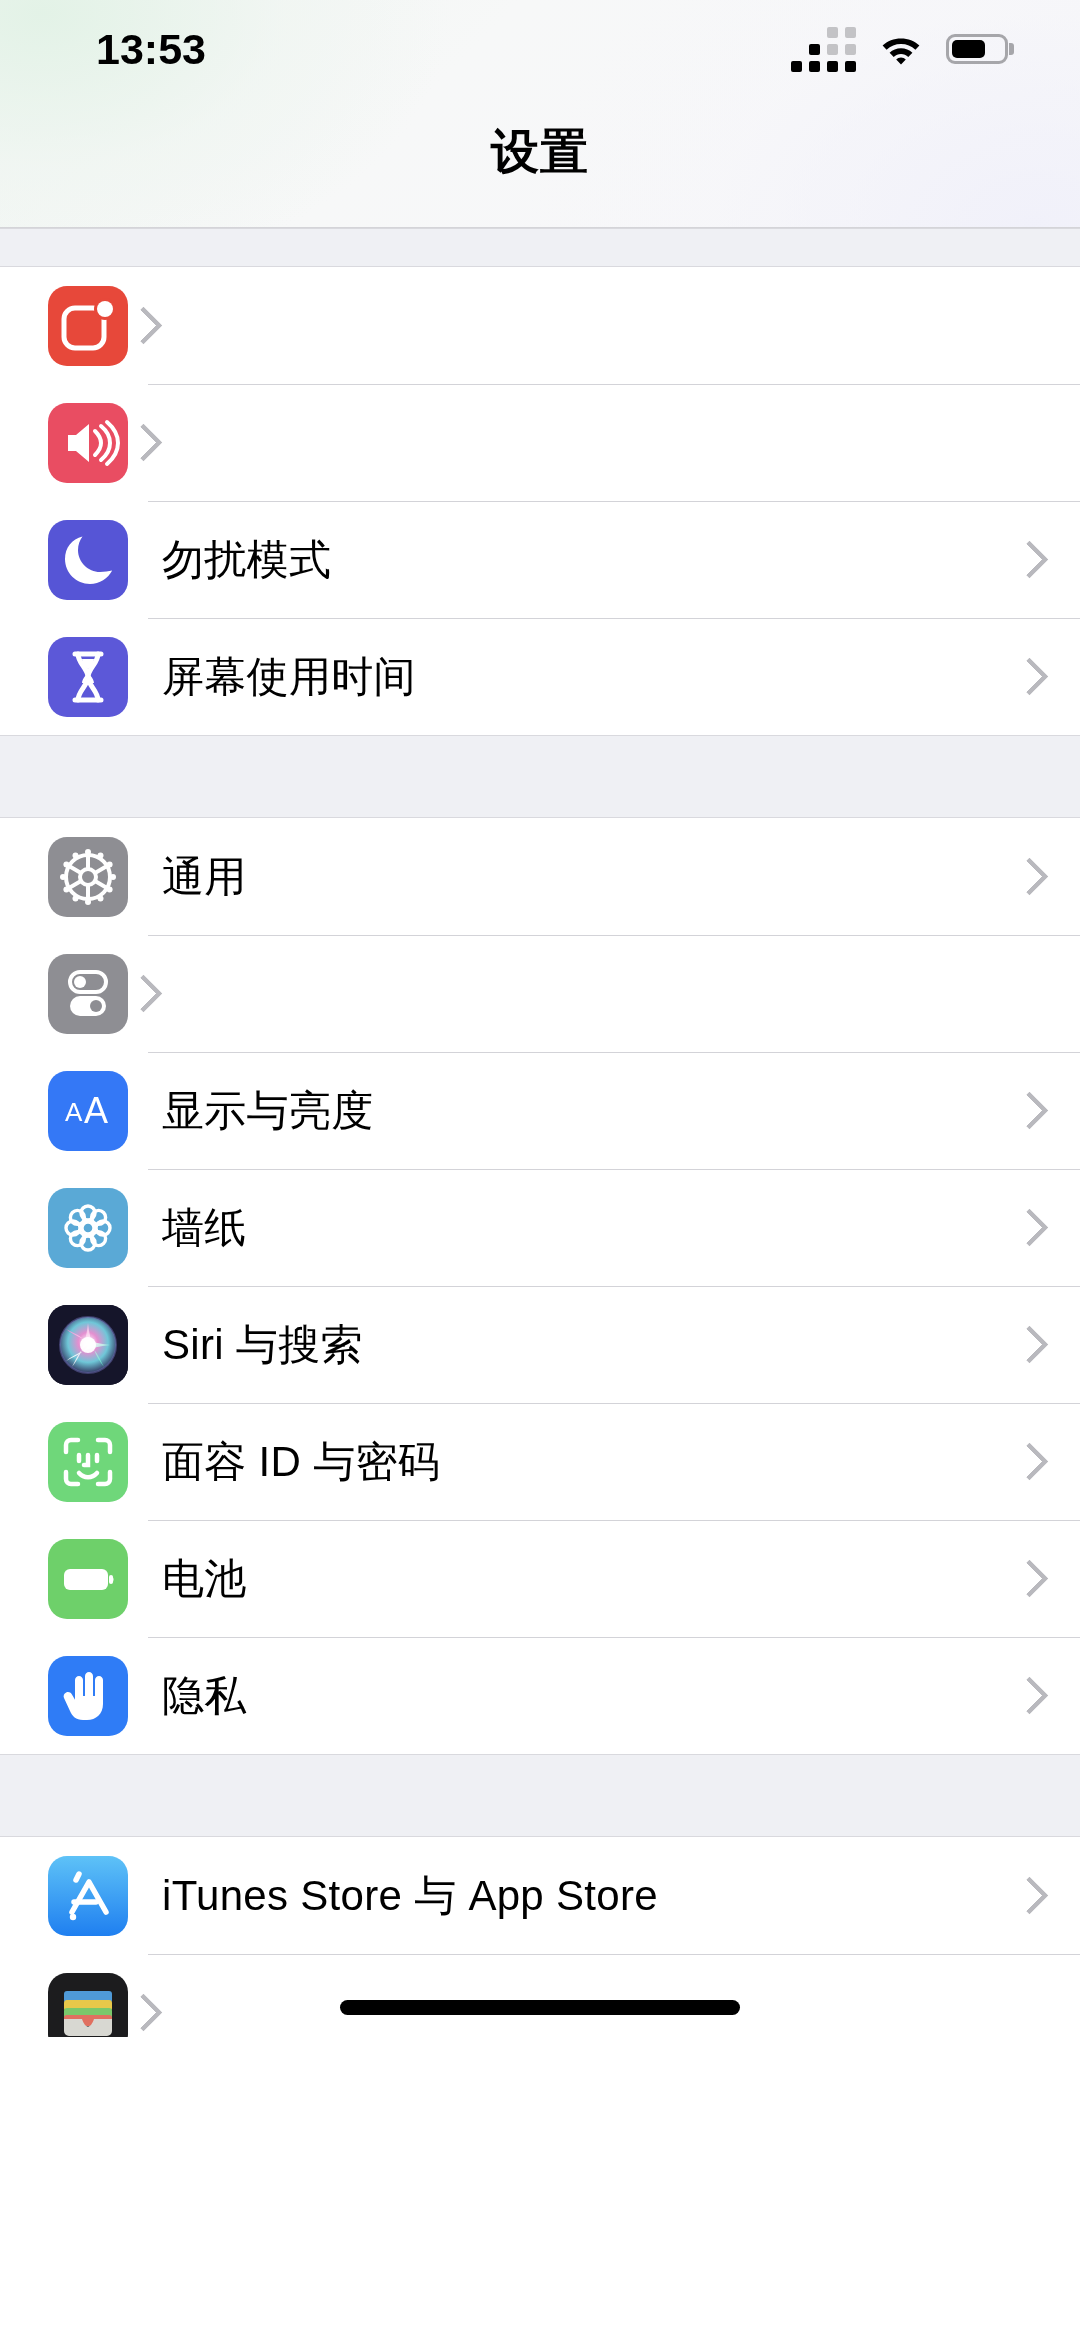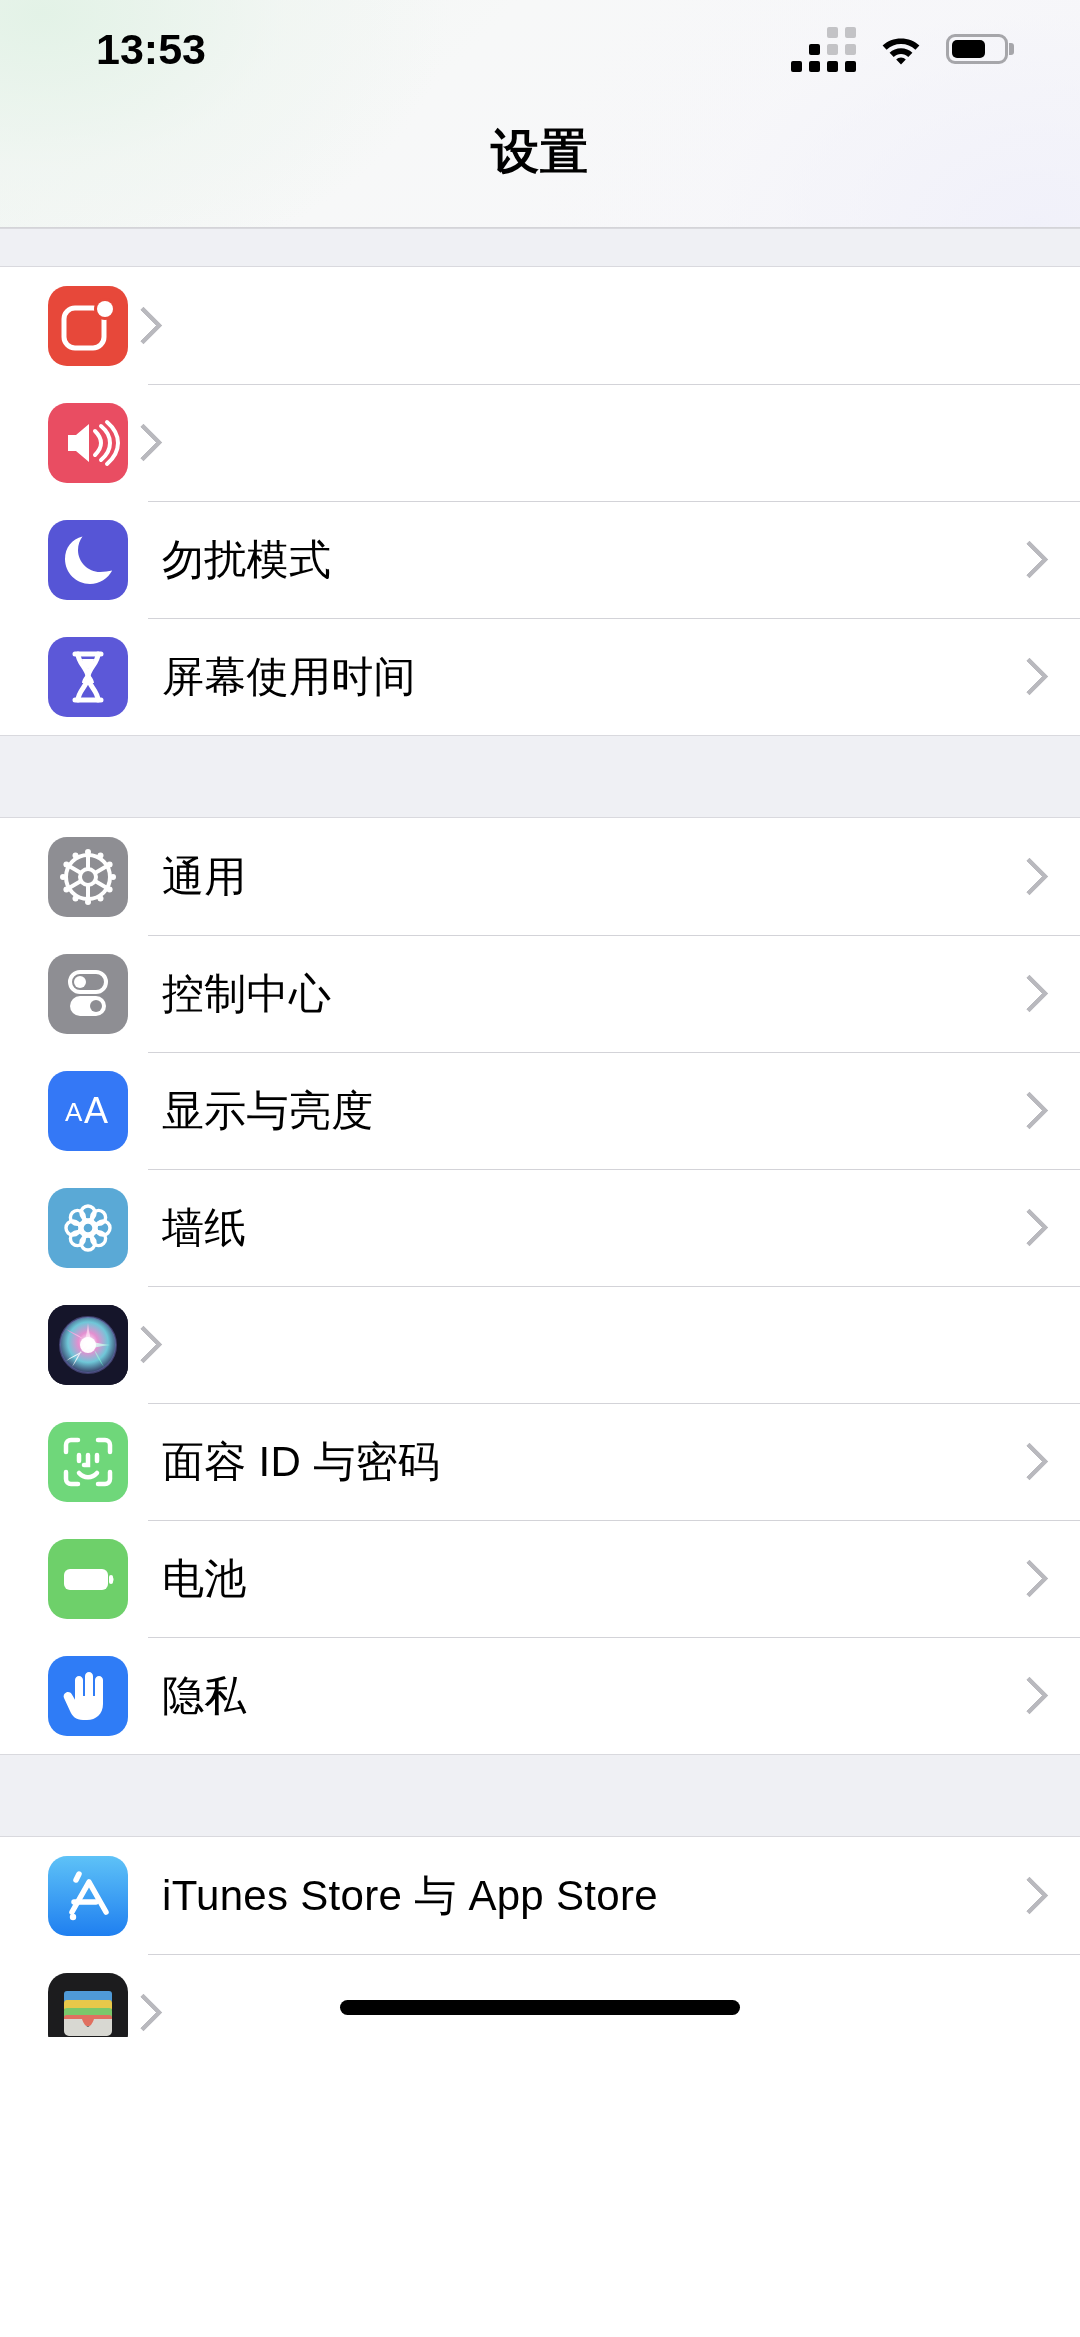--- a/index.html
+++ b/index.html
@@ -308,21 +308,20 @@
 
       <div class="row">
         <div class="row-icon" style="background:#8e8e93">
           <svg class="ic" viewBox="0 0 80 80" aria-hidden="true">
             <rect x="22" y="18" width="36" height="20" rx="10" fill="none" stroke="#fff" stroke-width="4"></rect>
             <circle cx="32" cy="28" r="6" fill="#fff"></circle>
             <rect x="22" y="42" width="36" height="20" rx="10" fill="#fff"></rect>
             <circle cx="48" cy="52" r="6" fill="#8e8e93"></circle>
           </svg>
         </div>
-        <div class="row-label">控制中心</div>
         <div class="chev"></div>
       </div>
 
       <div class="row">
         <div class="row-icon" style="background:#3478f6">
           <svg class="ic" viewBox="0 0 80 80" aria-hidden="true">
             <text x="17" y="50" font-family="Liberation Sans, sans-serif" font-size="26" fill="#fff">A</text>
             <text x="36" y="52" font-family="Liberation Sans, sans-serif" font-size="36" fill="#fff">A</text>
           </svg>
         </div>
@@ -367,20 +366,21 @@
               </linearGradient>
             </defs>
             <rect x="0" y="0" width="80" height="80" fill="#15152a"></rect>
             <circle cx="40" cy="40" r="28" fill="url(#siriOrb)"></circle>
             <path d="M18 24c10 8 24 14 44 16-20 2-34 8-44 16 12-6 20-10 22-16-2-6-10-10-22-16z" fill="url(#siriStreak)" opacity="0.85"></path>
             <path d="M24 62c8-10 14-24 16-44 2 20 8 34 16 44-6-12-10-20-16-22-6 2-10 10-16 22z" fill="url(#siriStreak)" opacity="0.8"></path>
             <circle cx="40" cy="40" r="8" fill="#ffffff" opacity="0.95"></circle>
             <circle cx="40" cy="40" r="28" fill="none" stroke="#6a6ab0" stroke-width="2" opacity="0.5"></circle>
           </svg>
         </div>
+        <div class="row-label">Siri 与搜索</div>
         <div class="chev"></div>
       </div>
 
       <div class="row">
         <div class="row-icon" style="background:#6fd77a">
           <svg class="ic" viewBox="0 0 80 80" aria-hidden="true">
             <g fill="none" stroke="#fff" stroke-width="4.5" stroke-linecap="round">
               <path d="M18 30V23a5 5 0 015-5h7"></path>
               <path d="M62 30V23a5 5 0 00-5-5h-7"></path>
               <path d="M18 50v7a5 5 0 005 5h7"></path>

